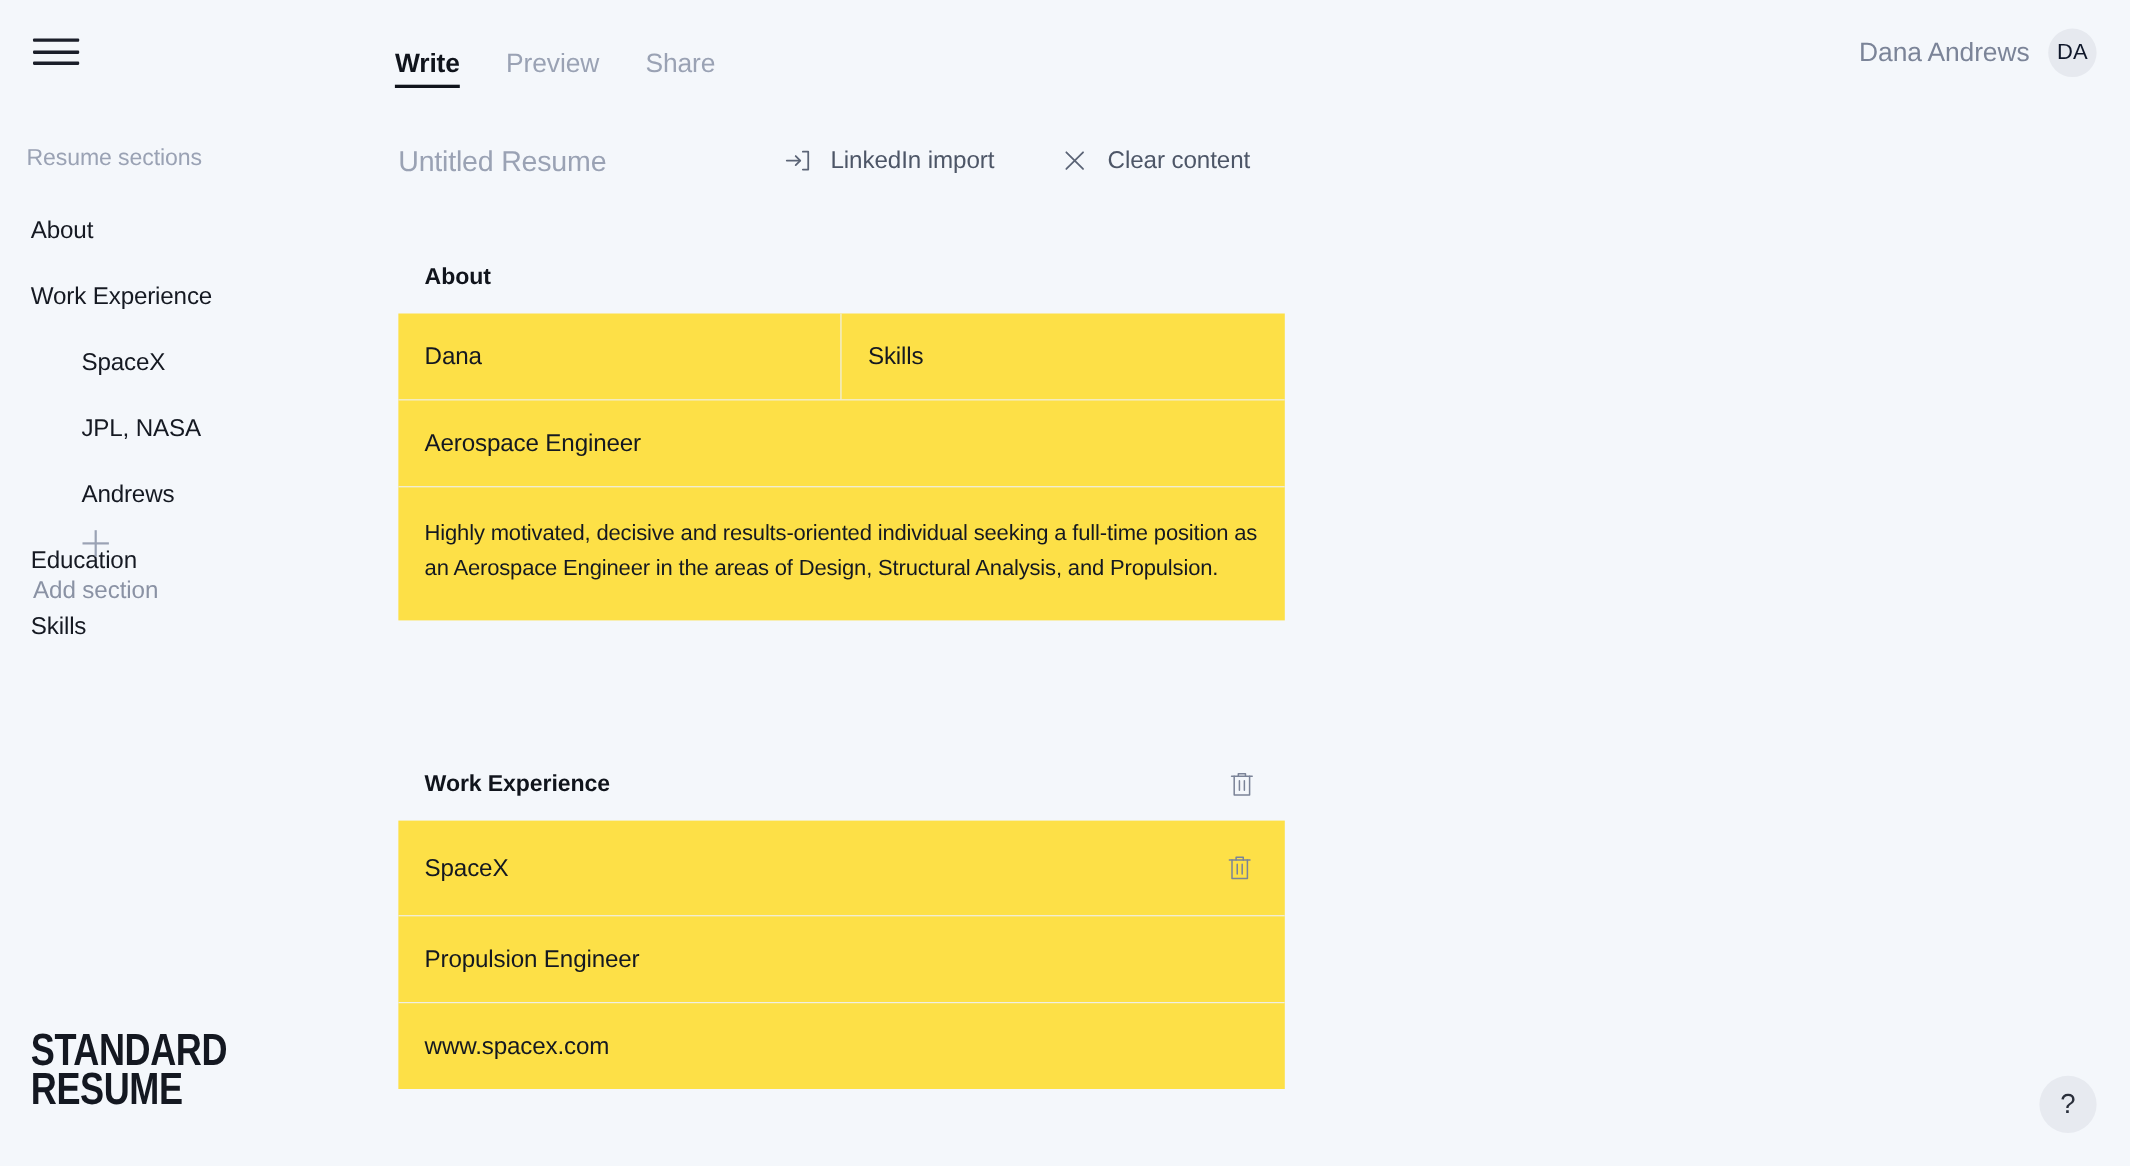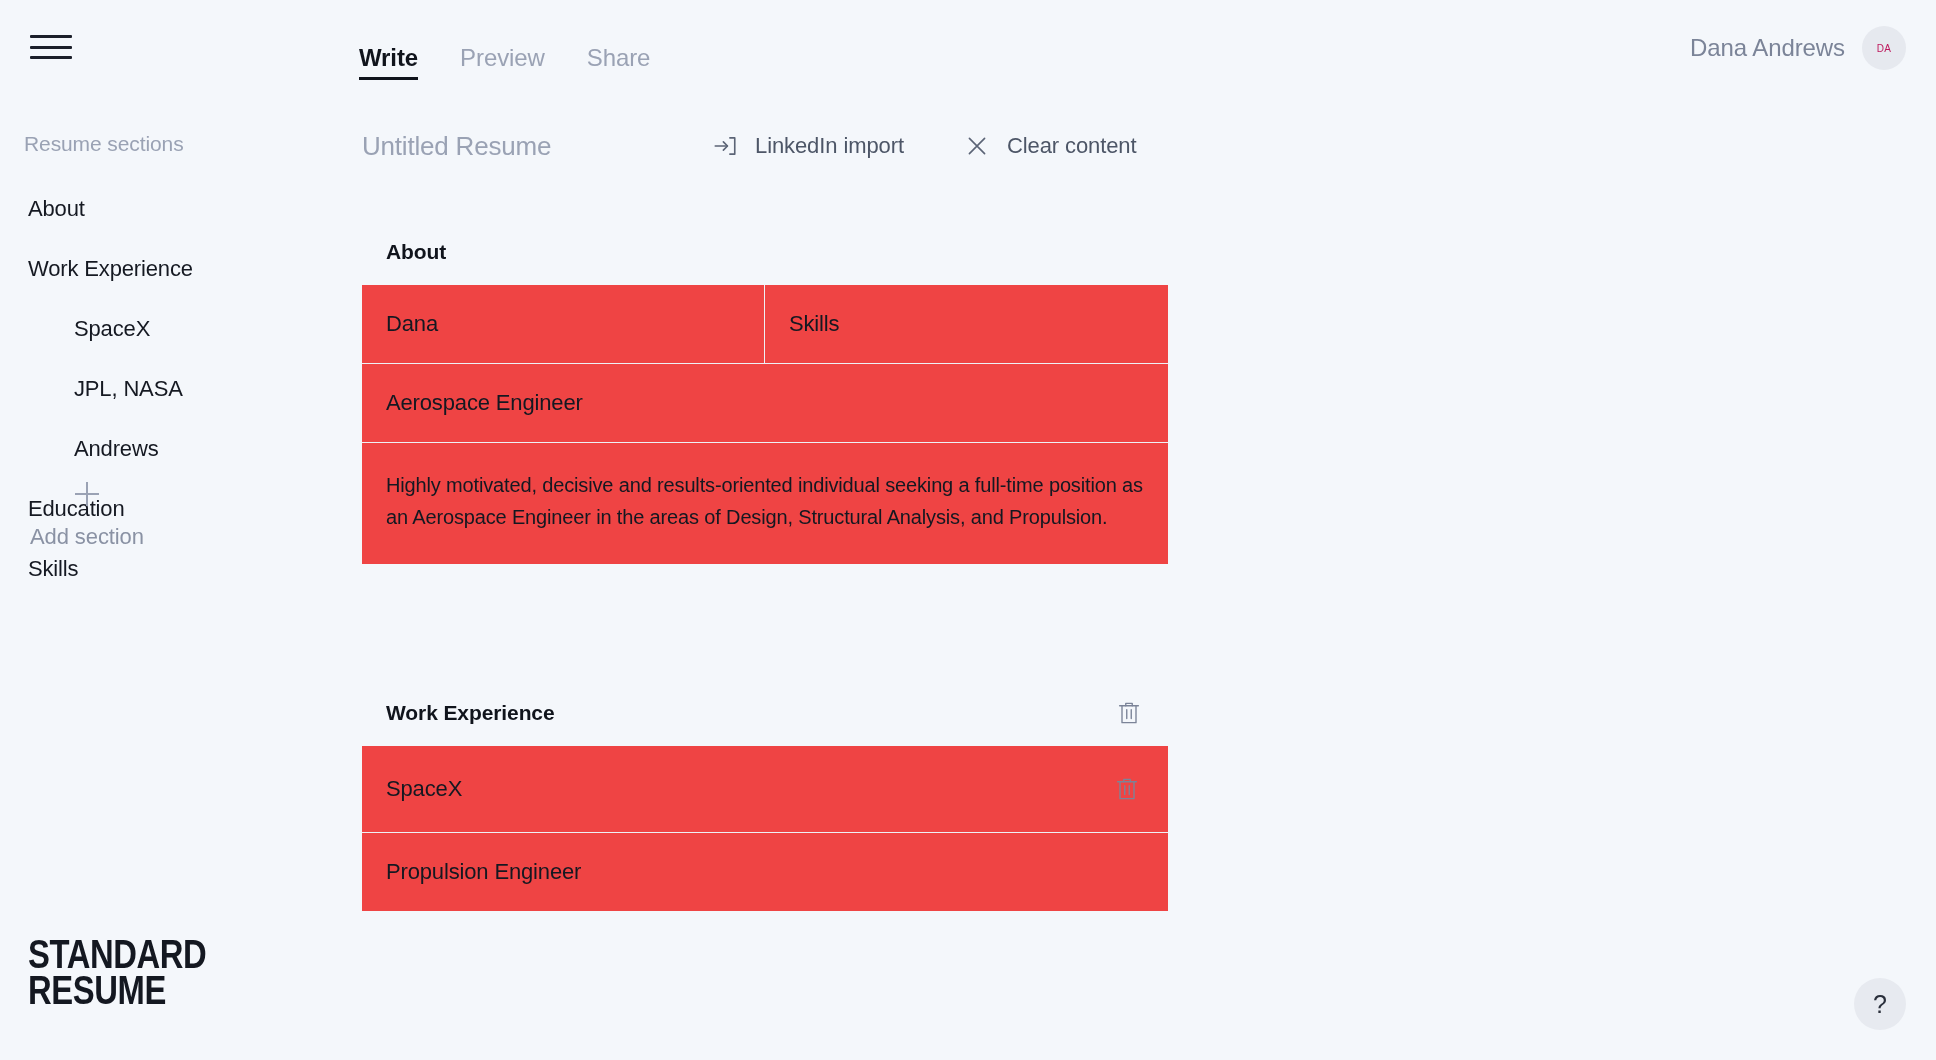--- a/index.html
+++ b/index.html
@@ -95,22 +95,22 @@
   .user-name {
     font-size: 24px;
     color: #7b8498;
     letter-spacing: -0.1px;
   }
   .avatar {
     width: 44px;
     height: 44px;
     border-radius: 50%;
     background: #e6e9ef;
-    color: #be185d;
-    font-size: 10px;
+    color: #0f172a;
+    font-size: 20px;
     display: flex;
     align-items: center;
     justify-content: center;
     letter-spacing: 0.2px;
   }
 
   
   .sidebar {
     position: absolute;
     left: 0;
@@ -258,21 +258,21 @@
   .trash-btn {
     width: 34px;
     height: 34px;
     display: flex;
     align-items: center;
     justify-content: center;
     cursor: pointer;
   }
 
   .card {
-    background: #ef4444;
+    background: #fde047;
     overflow: hidden;
   }
   .field-row {
     border-bottom: 1px solid #eef1f6;
     display: flex;
     align-items: stretch;
   }
   .field-row:last-child { border-bottom: none; }
   .field {
     padding: 26px 24px;
@@ -463,20 +463,23 @@
                   <path d="M6.4 6.2v13.5h11.2V6.2"></path>
                   <path d="M10.2 9.4v7M13.8 9.4v7"></path>
                 </svg>
               </span>
             </span>
           </div>
         </div>
         <div class="field-row">
           <div class="field">Propulsion Engineer</div>
         </div>
+        <div class="field-row">
+          <div class="field">www.spacex.com</div>
+        </div>
       </div>
     </div>
 
   </div>
 
   <div class="help-btn">
     <span>?</span>
   </div>
 
 </div>

